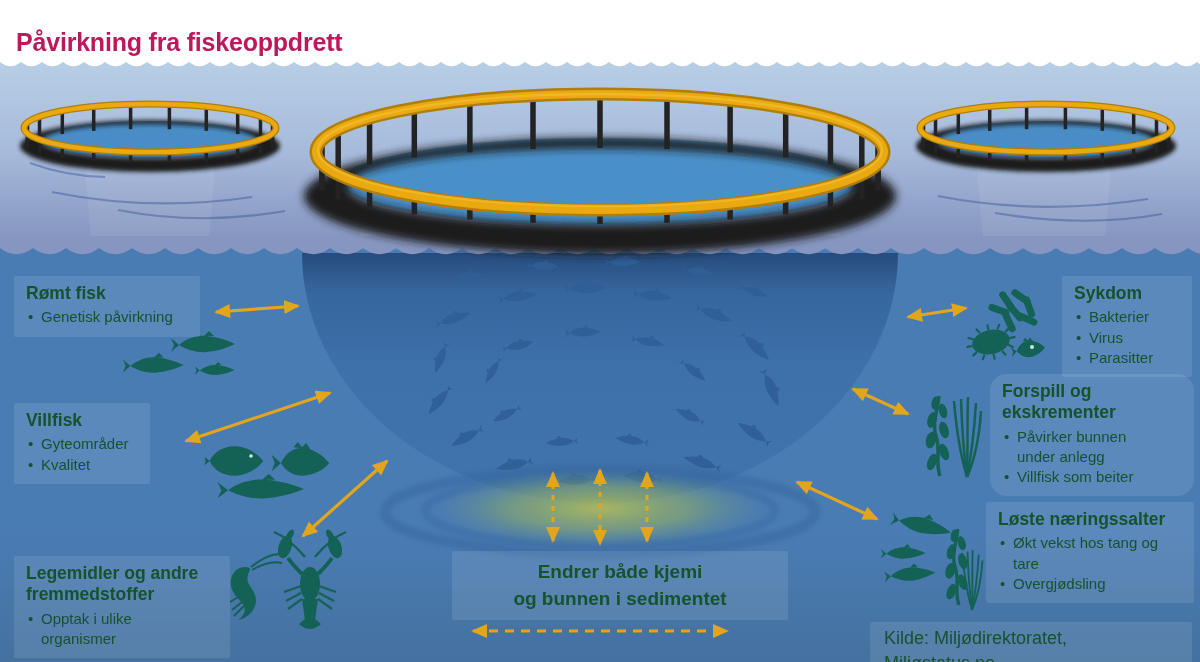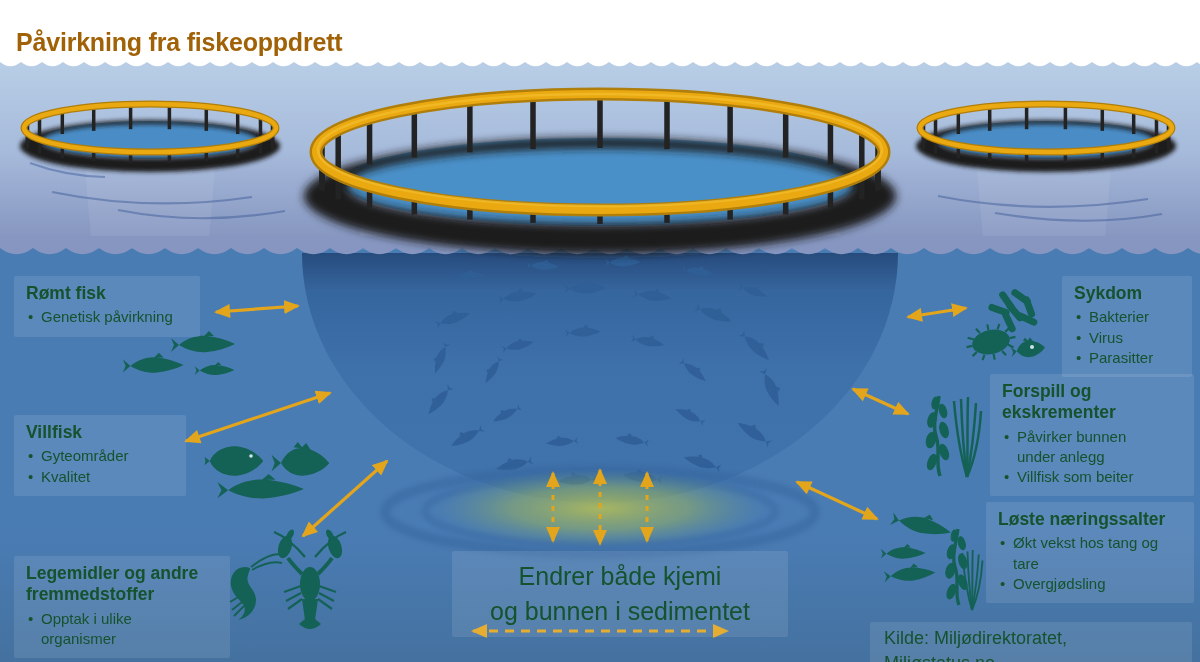--- a/index.html
+++ b/index.html
@@ -6,38 +6,38 @@
   body{font-family:"Liberation Sans","DejaVu Sans",sans-serif;}
   #stage{position:relative;width:1200px;height:662px;overflow:hidden;background:#ffffff;}
   
   #upper-water{position:absolute;left:0;top:58px;width:1200px;height:192px;
     background:linear-gradient(180deg,#b9cfe6 0px,#a6badb 95px,#8696c0 180px,#8696c0 192px);}
   #deep-water{position:absolute;left:0;top:240px;width:1200px;height:422px;
     background:linear-gradient(180deg,#4a7cb4 0px,#4a7cb4 290px,#44719f 422px);}
   #scene{position:absolute;left:0;top:0;width:1200px;height:662px;}
   
   #title-bar{position:absolute;left:0;top:0;width:1200px;height:58px;background:#ffffff;}
-  #page-title{position:absolute;left:16px;top:11px;font-size:25px;font-weight:700;color:#a16207;letter-spacing:-0.2px;}
+  #page-title{position:absolute;left:16px;top:11px;font-size:25px;font-weight:700;color:#be185d;letter-spacing:-0.2px;}
   
   .panel{position:absolute;background:rgba(255,255,255,0.10);border-radius:2px;color:#14532d;padding:7px 12px 9px 12px;box-sizing:border-box;}
   .panel h3{margin:0 0 3px 0;font-size:17.5px;font-weight:700;line-height:1.22;}
   .panel ul{margin:0;padding:0;list-style:none;}
   .panel li{position:relative;padding-left:15px;font-size:15px;line-height:1.35;margin:0;}
   .panel li::before{content:"•";position:absolute;left:2px;top:0;}
   #panel-romt-fisk{left:14px;top:276px;width:186px;}
-  #panel-villfisk{left:14px;top:403px;width:172px;margin-top:12px;}
+  #panel-villfisk{left:14px;top:403px;width:136px;}
   #panel-legemidler{left:14px;top:540px;width:216px;margin-top:16px;}
   #panel-legemidler li{max-width:120px;}
   #panel-sykdom{left:1062px;top:276px;width:130px;}
-  #panel-forspill{left:990px;top:374px;width:204px;}
+  #panel-forspill{left:990px;top:374px;width:204px;border-radius:17px;}
   #panel-forspill li{max-width:150px;}
   #panel-loste{left:986px;top:502px;width:208px;}
   #panel-loste li{max-width:152px;}
   #panel-sediment{left:452px;top:551px;width:336px;text-align:center;padding:8px 10px;}
-  #panel-sediment .big-note{font-size:25px;font-weight:400;line-height:1.4;}
+  #panel-sediment .big-note{font-size:19px;font-weight:700;line-height:1.4;}
   #panel-sediment .big-note span{display:block;}
   #panel-kilde{left:870px;top:622px;width:322px;padding:4px 14px;font-size:18px;line-height:1.4;}
 </style>
 </head>
 <body>
 
 <div id="stage">
   <div id="upper-water"></div>
   <div id="deep-water"></div>
 

